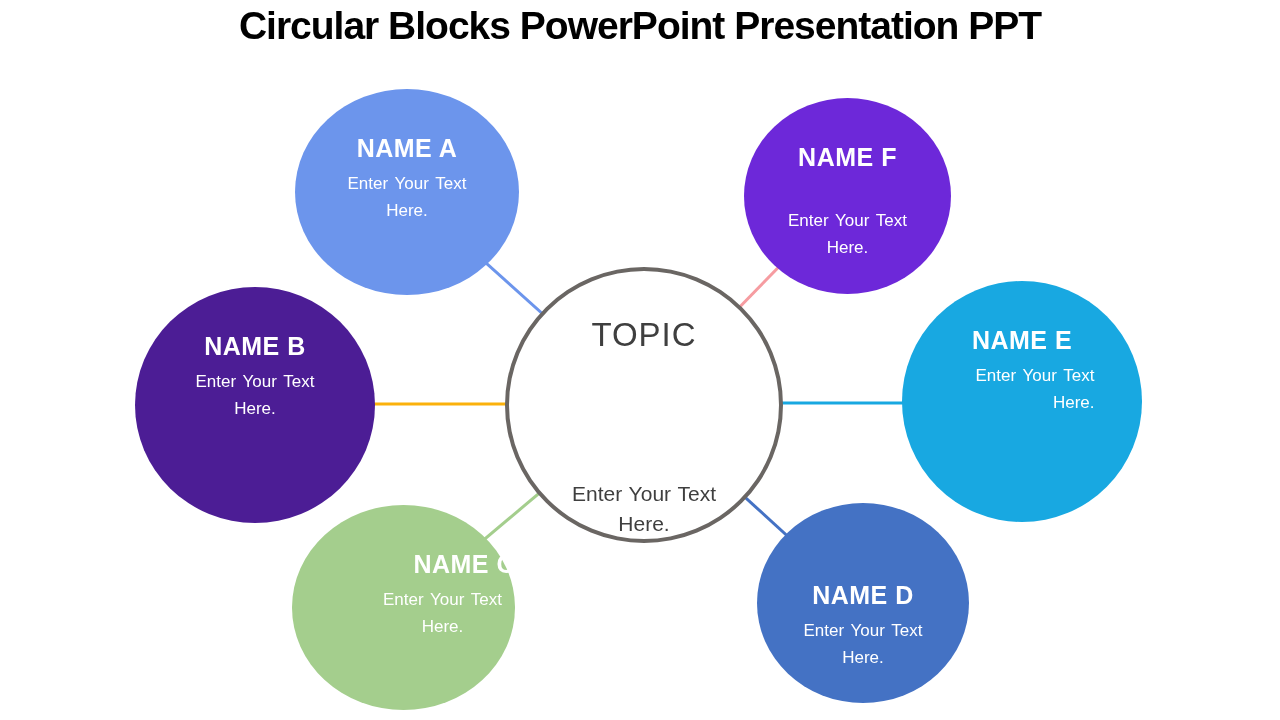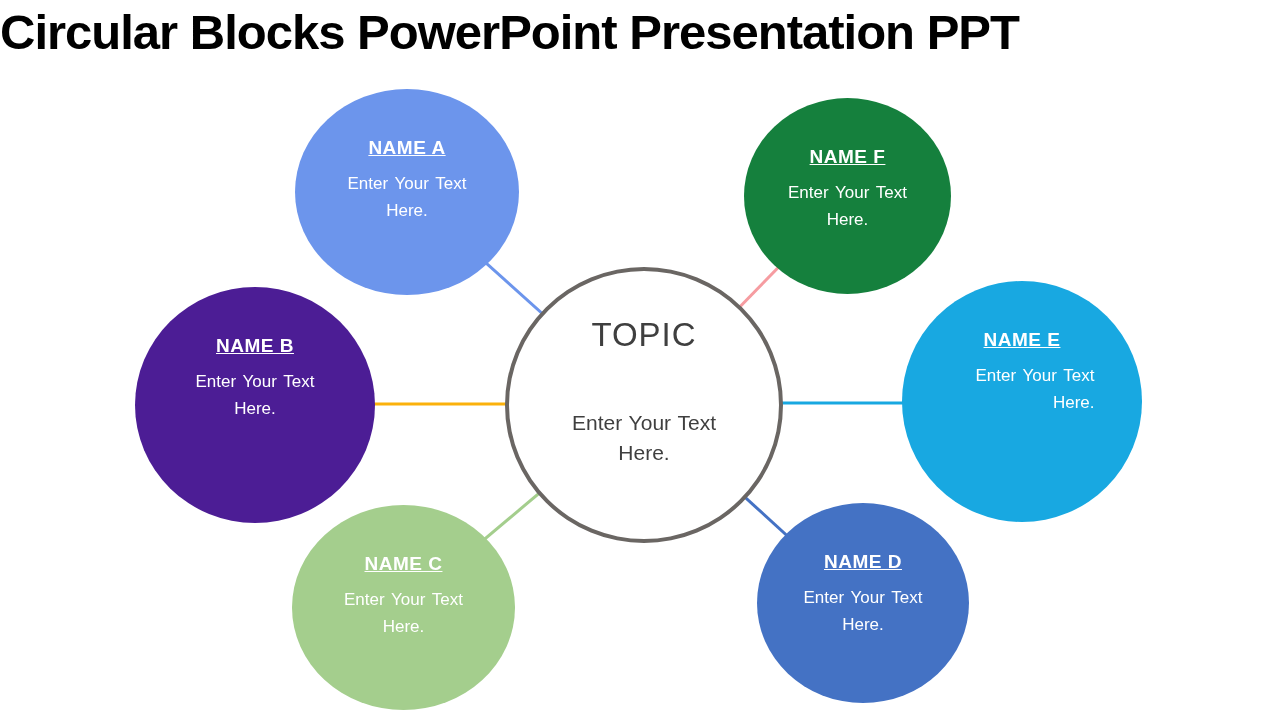--- a/index.html
+++ b/index.html
@@ -10,21 +10,22 @@
     height: 720px;
     background: #ffffff;
     overflow: hidden;
     font-family: "Liberation Sans", sans-serif;
   }
   .slide-title {
     position: absolute;
     top: 4px;
     left: 0;
     width: 100%;
-    font-size: 49px;
+    text-align: center;
+    font-size: 39px;
     font-weight: bold;
     letter-spacing: -1px;
     color: #000000;
     white-space: nowrap;
   }
   .connectors {
     position: absolute;
     left: 0;
     top: 0;
     width: 1280px;
@@ -35,37 +36,36 @@
     position: absolute;
     border-radius: 50%;
     display: flex;
     flex-direction: column;
     align-items: center;
     text-align: center;
     z-index: 2;
   }
   .block { padding-top: 44px; color: #ffffff; }
   .block-name {
-    font-size: 19px;
+    font-size: 25px;
     font-weight: bold;
     letter-spacing: 0.5px;
     line-height: 30px;
     margin-bottom: 7px;
-    text-decoration: underline;
   }
   .block-body {
     font-size: 17px;
     line-height: 27px;
     width: 145px;
     word-spacing: 2px;
   }
   .block-a { left: 295px; top: 89px;  width: 224px; height: 206px; }
   .block-b { left: 135px; top: 287px; width: 240px; height: 236px; }
-  .block-c { left: 292px; top: 505px; width: 223px; height: 205px; }
-  .block-d { left: 757px; top: 503px; width: 212px; height: 200px; }
+  .block-c { left: 292px; top: 505px; width: 223px; height: 205px; align-items: flex-end; }
+  .block-d { left: 757px; top: 503px; width: 212px; height: 200px; justify-content: center; }
   .block-e { left: 902px; top: 281px; width: 240px; height: 241px; }
   .block-f { left: 744px; top: 98px;  width: 207px; height: 196px; }
   .center-circle {
     left: 505px; top: 267px; width: 278px; height: 276px;
     background: #ffffff;
     border: 4px solid #6a6663;
     z-index: 3;
     padding-top: 44px;
   }
   .center-title {
@@ -115,23 +115,23 @@
   <div class="circle block block-d" style="background-color: rgb(68, 114, 196);">
     <div class="block-name">NAME D</div>
     <div class="block-body">Enter Your Text Here.</div>
   </div>
 
   <div class="circle block block-e" style="background-color: rgb(24, 168, 225); text-align: right;">
     <div class="block-name">NAME E</div>
     <div class="block-body">Enter Your Text Here.</div>
   </div>
 
-  <div class="circle block block-f" style="background-color: #15803d;">
+  <div class="circle block block-f" style="background-color: #6d28d9; gap: 28px;">
     <div class="block-name">NAME F</div>
     <div class="block-body">Enter Your Text Here.</div>
   </div>
 
-  <div class="circle center-circle" style="border-color: rgb(106, 102, 99); color: rgb(63, 63, 63);">
+  <div class="circle center-circle" style="border-color: rgb(106, 102, 99); color: rgb(63, 63, 63); justify-content: space-between;">
     <div class="center-title">TOPIC</div>
     <div class="center-body">Enter Your Text Here.</div>
   </div>
 
 </div>
 
 </body></html>

